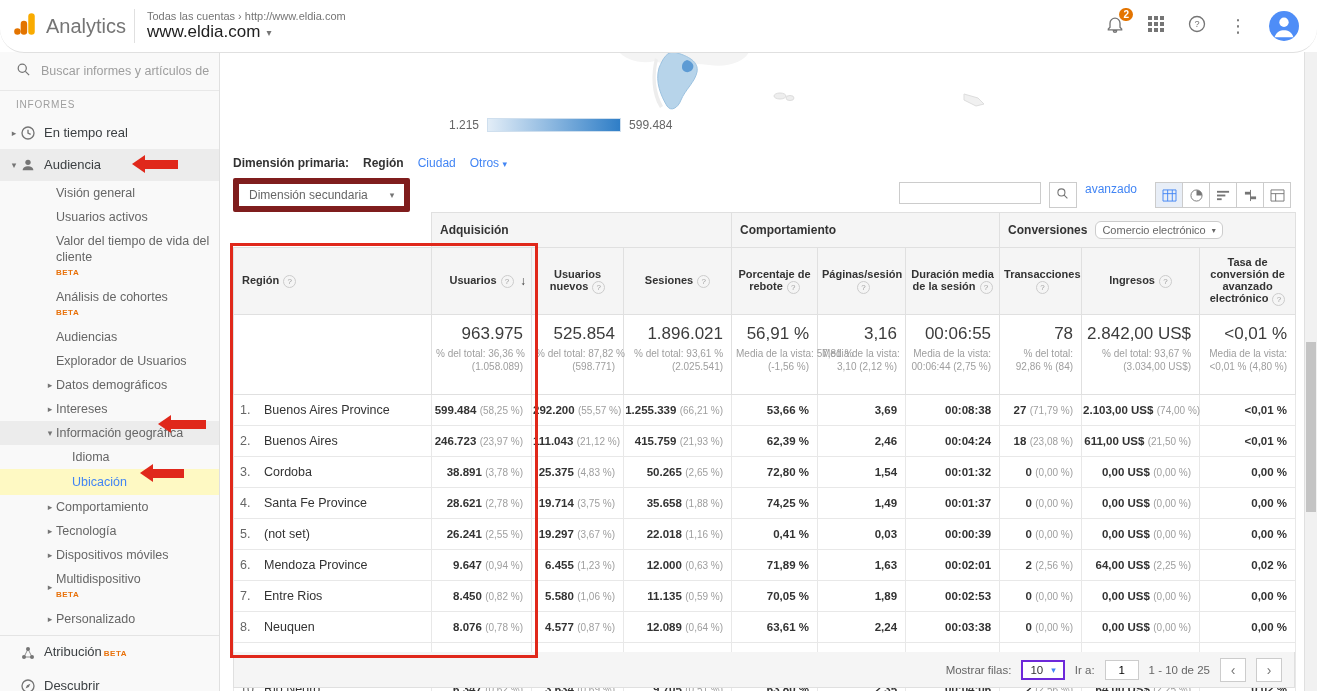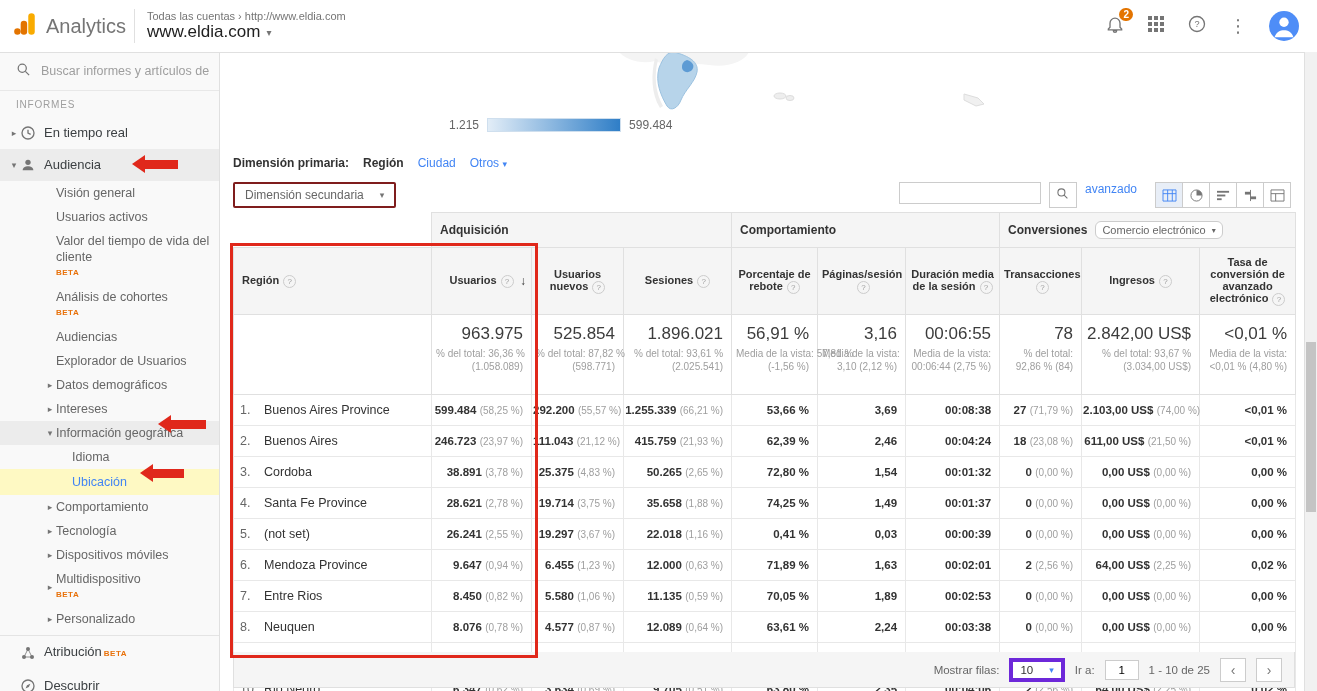--- a/index.html
+++ b/index.html
@@ -1,21 +1,21 @@
 <!DOCTYPE html>
 <html style="--brand: #f9ab00; --link: #4285f4; --ann: #e0281b;"><head>
 <meta charset="utf-8">
 <style>
   html,body{margin:0;padding:0;}
   .app{position:relative;width:1317px;height:691px;background:#fff;overflow:hidden;
        font-family:"Liberation Sans",sans-serif;color:#333;}
 
   
   .topbar{position:absolute;top:0;left:0;right:0;height:52px;background:#fff;
-          border-bottom:1px solid #e0e0e0;display:flex;align-items:center;z-index:40;}
+          border-bottom:1px solid #e0e0e0;display:flex;align-items:center;z-index:40;border-radius:24px;}
   .logo-block{display:flex;align-items:center;padding-left:12px;width:118px;cursor:pointer;}
   .logo-text{font-size:20px;color:#757575;margin-left:8px;}
   .tb-divider{width:1px;height:34px;background:#e0e0e0;margin:0 12px 0 4px;}
   .account-block{display:flex;flex-direction:column;justify-content:center;}
   .breadcrumb{font-size:11px;color:#757575;}
   .account-name-row{font-size:17px;color:#212121;display:flex;align-items:center;gap:6px;cursor:pointer;}
   .account-name-row .caret{font-size:10px;color:#757575;}
   .topbar-right{margin-left:auto;display:flex;align-items:center;gap:22px;padding-right:18px;}
   .tb-icon{position:relative;display:inline-flex;align-items:center;justify-content:center;cursor:pointer;color:#757575;}
   .badge{position:absolute;top:-6px;right:-8px;background:#e37400;color:#fff;font-size:10px;
@@ -52,22 +52,22 @@
   .legend{position:absolute;top:66px;left:230px;display:flex;align-items:center;gap:8px;font-size:12px;color:#666;}
   .legend-bar{width:132px;height:12px;background:linear-gradient(to right,#e2edf7,#2f7ec7);border:1px solid #cfdfee;}
 
   .dim-row{position:absolute;top:104px;left:14px;font-size:12px;display:flex;align-items:center;gap:14px;}
   .dim-label{font-weight:bold;color:#333;}
   .dim-selected{font-weight:bold;color:#333;}
   .dim-link{color:var(--link);cursor:pointer;}
   .dim-link .caret{font-size:9px;}
 
   .ctrl-row{position:absolute;top:130px;left:14px;right:26px;height:26px;display:flex;align-items:center;}
-  .sec-dim-btn{background:#fff;border:2px solid #7f1d1d;border-radius:2px;color:#666;font-size:12px;
-               padding:4px 10px;display:inline-flex;gap:16px;align-items:center;cursor:pointer;}
+  .sec-dim-btn{background:#fff;border:6px solid #7f1d1d;border-radius:2px;color:#666;font-size:12px;
+               padding:4px 10px;display:inline-flex;gap:22px;align-items:center;cursor:pointer;}
   .ctrl-right{margin-left:auto;display:flex;align-items:flex-start;gap:8px;}
   .tbl-search{width:132px;height:20px;border:1px solid #ccc;font-size:12px;padding:0 4px;
               font-family:"Liberation Sans",sans-serif;}
   .search-btn{width:26px;height:24px;border:1px solid #ccc;background:#fff;display:inline-flex;
               align-items:center;justify-content:center;cursor:pointer;}
   .adv-link{color:var(--link);font-size:12px;cursor:pointer;margin-right:10px;}
   .view-icons{display:flex;}
   .view-btn{width:26px;height:24px;border:1px solid #ccc;border-left:none;background:#fff;color:#757575;
             display:inline-flex;align-items:center;justify-content:center;cursor:pointer;}
   .view-btn:first-child{border-left:1px solid #ccc;}
@@ -97,21 +97,21 @@
   .rank{display:inline-block;width:24px;color:#666;}
   .rname{color:#333;}
   .cell-metric{text-align:right;padding-right:8px;white-space:nowrap;}
   .cell-metric .val{font-weight:bold;color:#333;font-size:11.5px;}
   .cell-metric .pct{color:#9e9e9e;font-size:10px;}
 
   
   .table-footer{position:absolute;top:600px;left:14px;width:1062px;height:36px;background:#f5f5f5;
                 border:1px solid #e0e0e0;border-top:none;display:flex;align-items:center;
                 justify-content:flex-end;gap:10px;font-size:11.5px;color:#666;padding-right:12px;box-sizing:border-box;}
-  .pagesel{border:4px solid #6d28d9;background:#fff;padding:2px 7px;display:inline-flex;gap:16px;
+  .pagesel{border:2px solid #6d28d9;background:#fff;padding:2px 7px;display:inline-flex;gap:8px;
            align-items:center;color:#333;cursor:pointer;}
   .pagesel .caret{font-size:9px;color:#4285f4;}
   .goto-input{width:28px;height:16px;border:1px solid #ccc;text-align:center;font-size:11.5px;
               font-family:"Liberation Sans",sans-serif;}
   .pg-btn{width:24px;height:22px;border:1px solid #ccc;background:#fff;color:#757575;display:inline-flex;
           align-items:center;justify-content:center;font-size:14px;cursor:pointer;}
 
   
   .vscroll{position:absolute;top:52px;right:0;bottom:0;width:12px;background:#f1f1f1;border-left:1px solid #e0e0e0;z-index:45;}
   .vthumb{position:absolute;top:290px;left:1px;width:10px;height:170px;background:#c4c4c4;}

